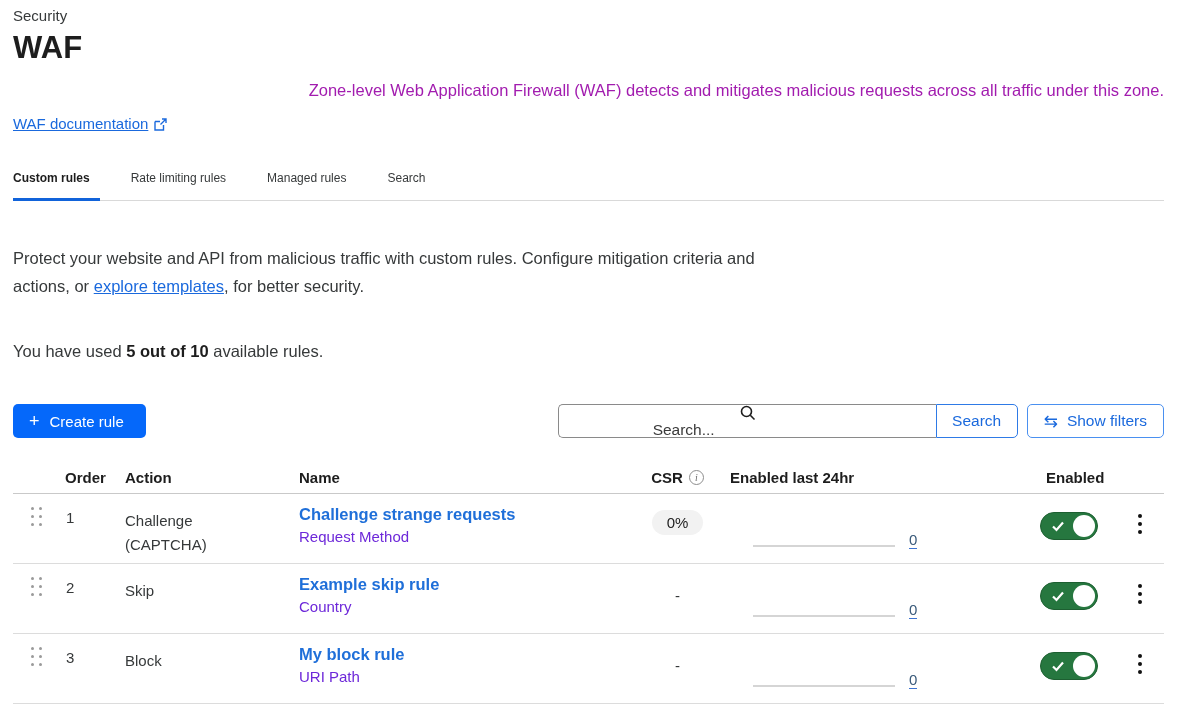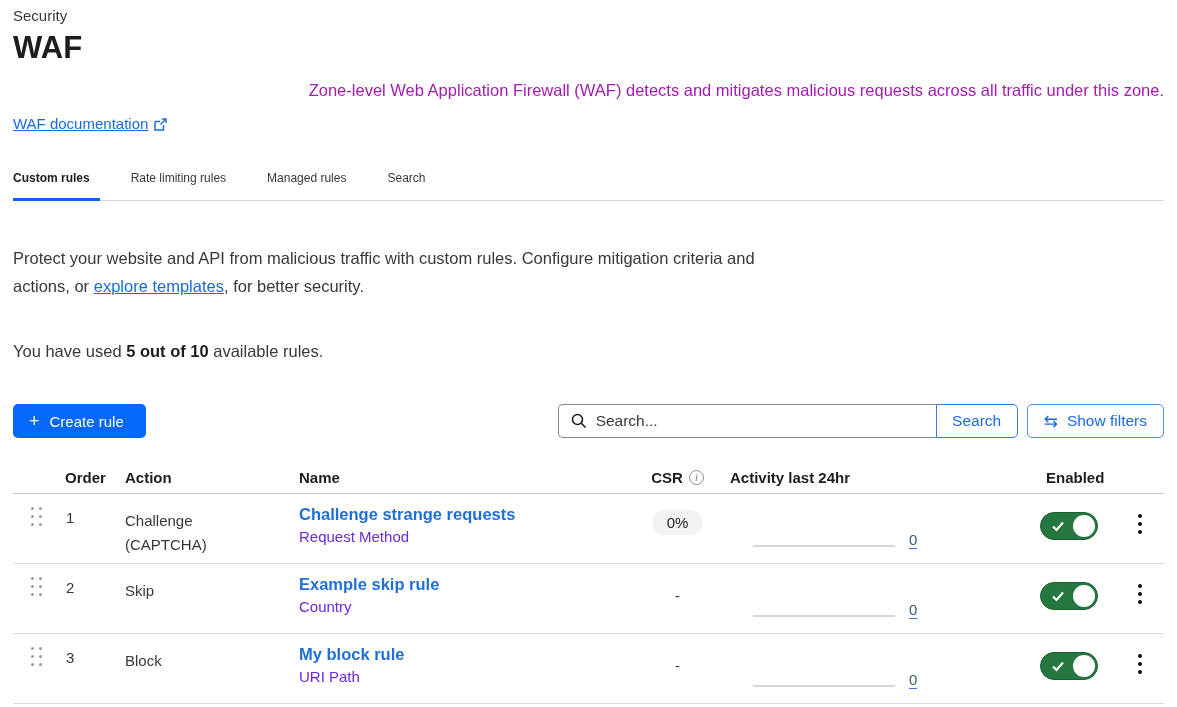--- a/index.html
+++ b/index.html
@@ -25,21 +25,21 @@
   .intro { margin-top:43px; font-size:16.5px; line-height:28px; max-width:745px; color:#36393a; }
   .inline-link { color:#1a69dd; text-decoration:underline; cursor:pointer; }
   .usage { margin-top:42px; font-size:16.5px; color:#36393a; }
   .usage b { color:#1d1d1d; }
 
   
   .toolbar { margin-top:43px; display:flex; justify-content:space-between; align-items:center; }
   .btn-primary { height:34px; padding:0 22px 0 16px; background:#0568fa; color:#fff; border:none; border-radius:5px; font-size:15px; font-family:inherit; display:flex; align-items:center; gap:10px; cursor:pointer; }
   .btn-primary .plus { font-size:18px; font-weight:400; line-height:1; }
   .search-group { display:flex; align-items:center; }
-  .search-wrap { display:flex; align-items:center; width:378px; height:34px; border:1px solid #8a8a8a; border-right:none; border-radius:5px 0 0 5px; padding:0 10px 0 12px; background:#fff; }
+  .search-wrap { display:flex; align-items:center; width:378px; height:34px; border:1px solid #8a8a8a; border-right:none; border-radius:5px 0 0 5px; padding:0 10px 0 12px; background:#fff;flex-direction:column; }
   .search-wrap input { border:none; outline:none; flex:1; font-size:15.5px; font-family:inherit; color:#1d1d1d; background:transparent; margin-left:9px; }
   .search-wrap input::placeholder { color:#3a3a3a; opacity:1; }
   .btn-search { height:34px; width:82px; border:1px solid #2e7ae6; background:#fff; color:#1a69dd; font-size:15.5px; font-family:inherit; border-radius:0 5px 5px 0; cursor:pointer; }
   .btn-filters { height:34px; margin-left:9px; padding:0 16px; border:1px solid #4a90f0; background:#fff; color:#1a69dd; font-size:15.5px; font-family:inherit; border-radius:5px; cursor:pointer; display:flex; align-items:center; gap:9px; }
   .filters-glyph { font-size:17px; line-height:1; }
 
   
   .rules-table { margin-top:31px; }
   .tgrid { display:grid; grid-template-columns:42px 57px 174px 339px 105px 300px 85px 49px; width:1151px; }
   .thead { padding-bottom:7px; border-bottom:1px solid #c9c9c9; font-size:15px; font-weight:700; color:#1d1d1d; align-items:end; }
@@ -132,21 +132,21 @@
 
     <div class="tgrid thead">
       <div></div>
       <div class="th-order">Order</div>
       <div class="th-action">Action</div>
       <div class="th-name">Name</div>
       <div class="th-csr">
         <span>CSR</span>
         <span class="info-icon">i</span>
       </div>
-      <div class="th-activity">Activity last 24hr</div>
+      <div class="th-activity">Enabled last 24hr</div>
       <div class="th-enabled">Enabled</div>
       <div></div>
     </div>
 
     <div class="tgrid trow">
       <div class="cell drag-cell">
         <div class="drag-handle">
             <span></span>
             <span></span>
             <span></span>

